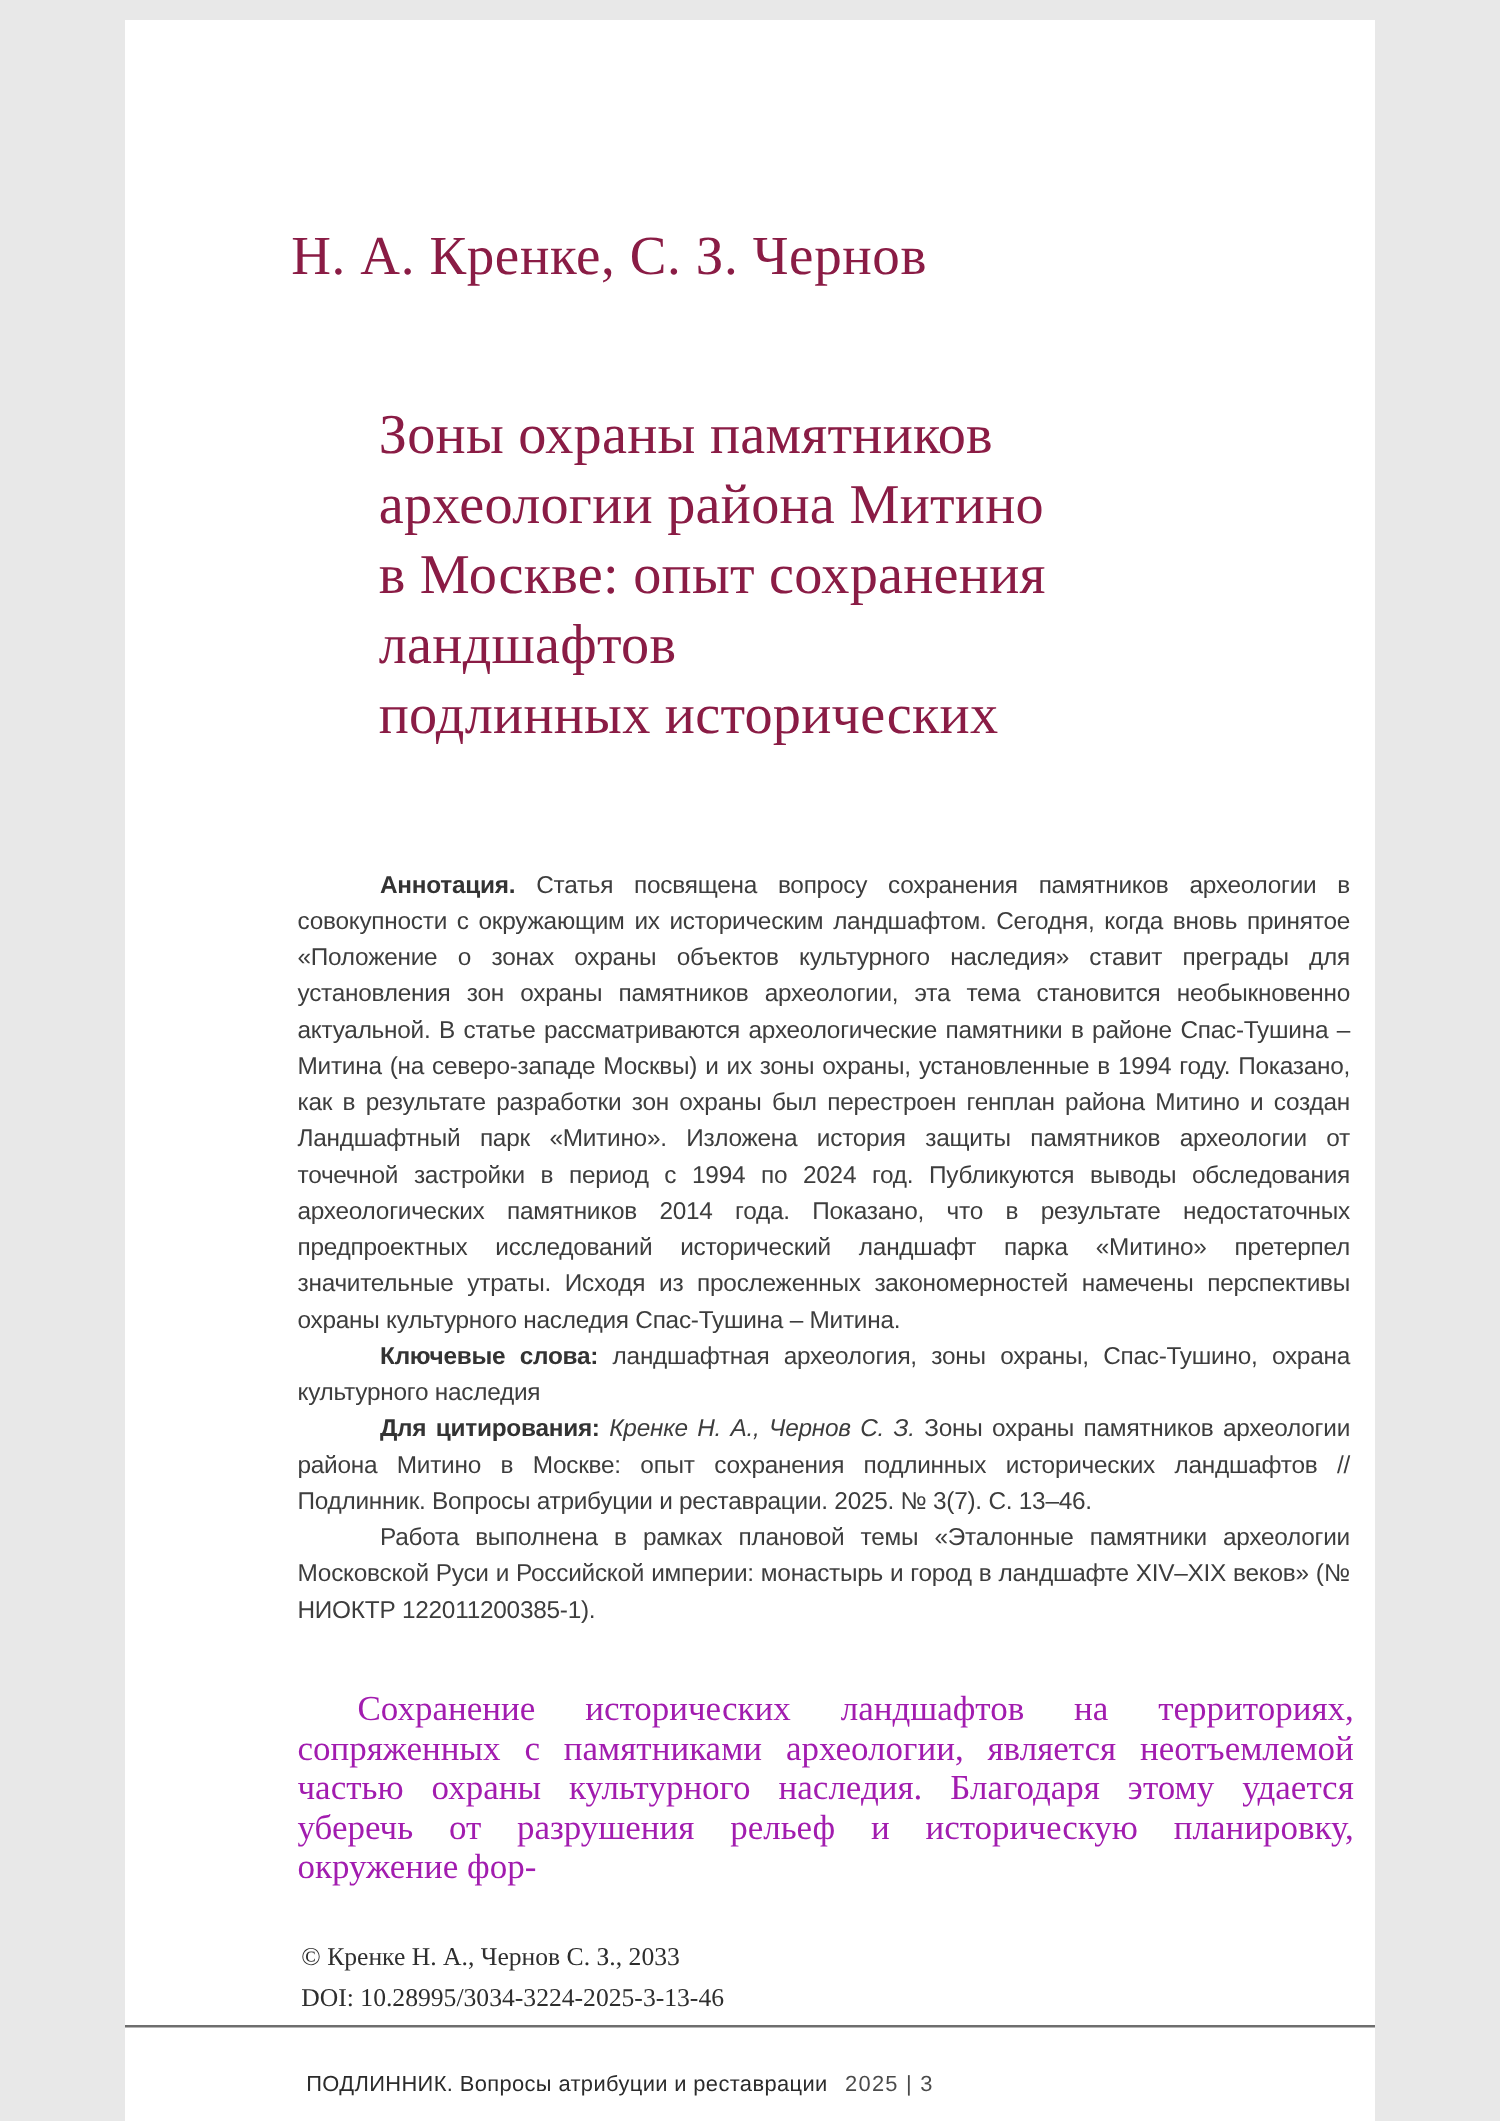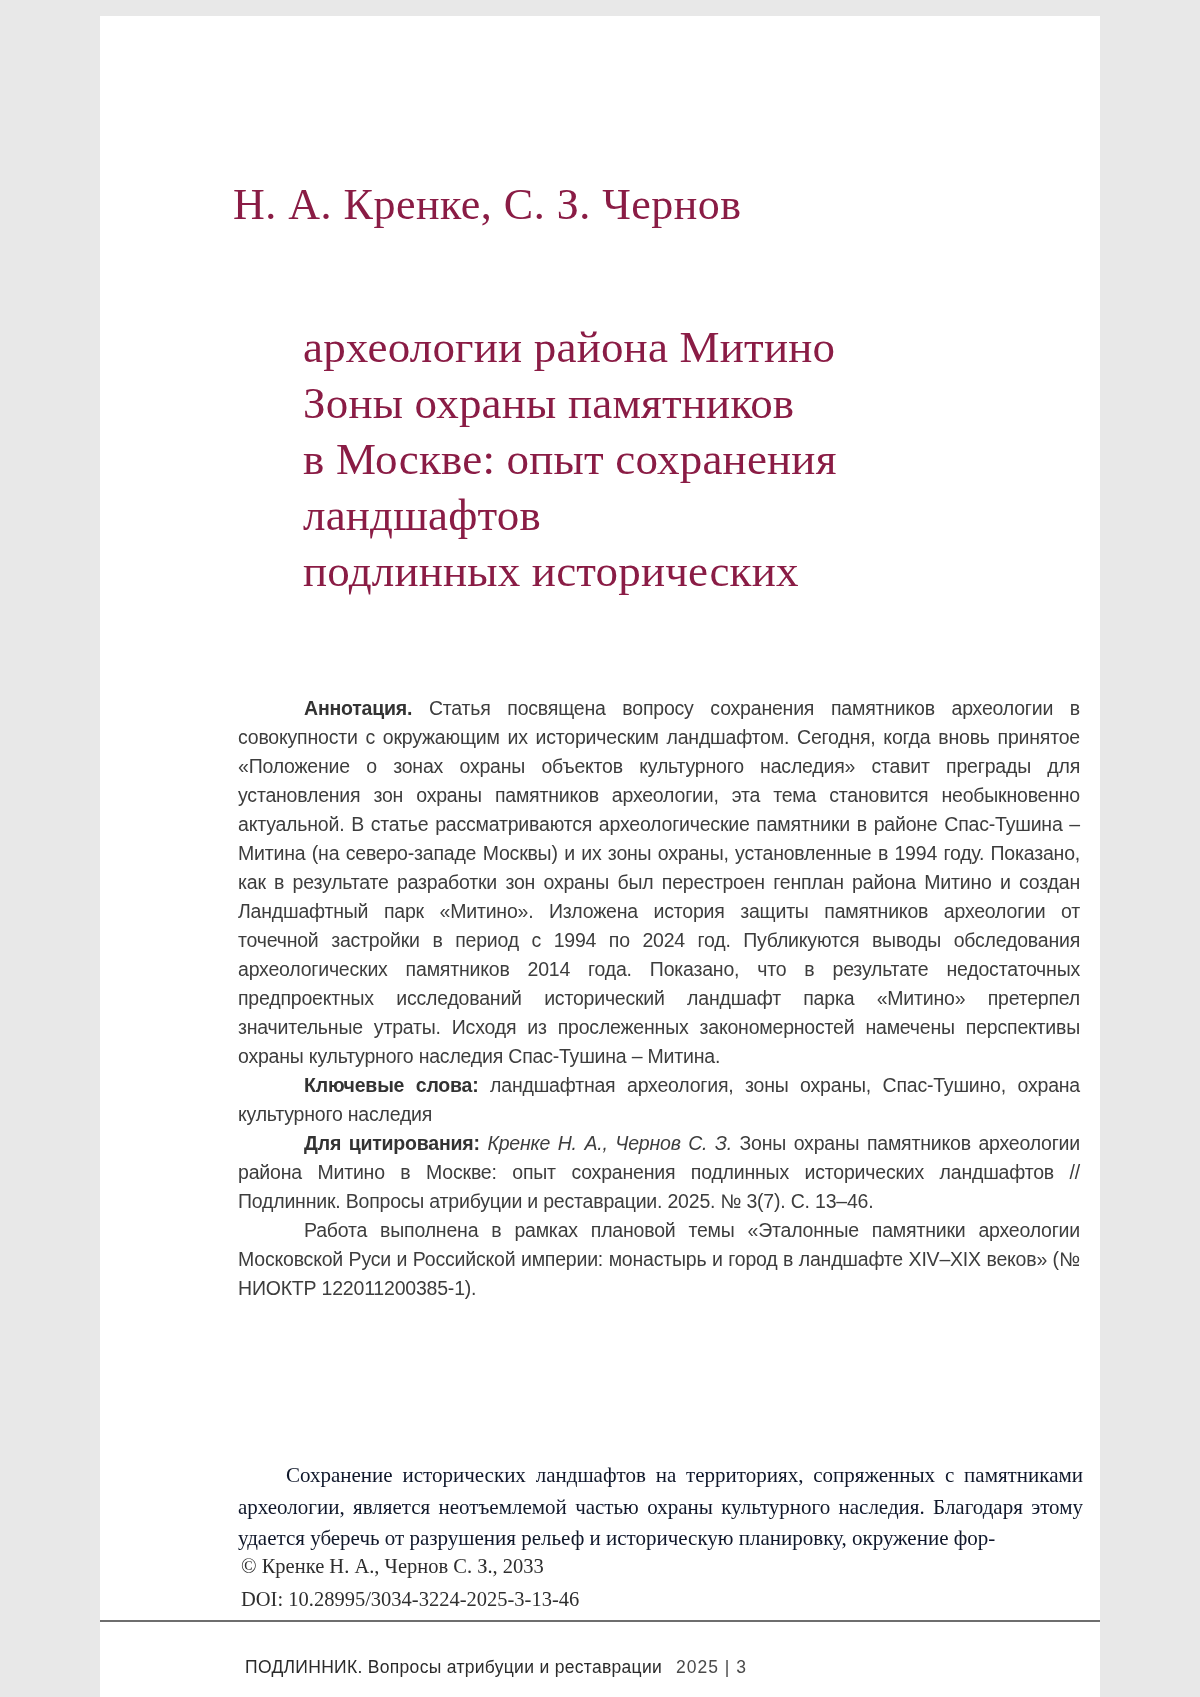--- a/index.html
+++ b/index.html
@@ -60,26 +60,26 @@
     margin: 0;
     text-indent: 66px;
   }
   .meta b { font-weight: bold; color: #333333; }
   .meta i { font-style: italic; }
 
   
   .body-par {
     position: absolute;
     left: 138px;
-    top: 1444px;
+    top: 1336px;
     width: 845px;
     margin: 0;
-    font-size: 21px;
+    font-size: 28px;
     line-height: 31.5px;
-    color: #0f172a;
+    color: #a21caf;
     text-align: justify;
     text-indent: 48px;
   }
 
   
   .imprint {
     position: absolute;
     left: 141px;
     top: 1534px;
     font-size: 20.5px;
@@ -146,22 +146,22 @@
   }
 </style>
 </head>
 <body>
 
 <div class="page">
 
   <div class="authors">Н. А. Кренке, С. З. Чернов</div>
 
   <h1 class="title">
+    <span class="tl">Зоны охраны памятников</span>
     <span class="tl">археологии района Митино</span>
-    <span class="tl">Зоны охраны памятников</span>
     <span class="tl">в Москве: опыт сохранения</span>
     <span class="tl">ландшафтов</span>
     <span class="tl">подлинных исторических</span>
   </h1>
 
   <div class="meta">
     <p><b>Аннотация.</b> <span>Статья посвящена вопросу сохранения памятников археологии в совокупности с окружающим их историческим ландшафтом. Сегодня, когда вновь принятое «Положение о зонах охраны объектов культурного наследия» ставит преграды для установления зон охраны памятников археологии, эта тема становится необыкновенно актуальной. В статье рассматриваются археологические памятники в районе Спас-Тушина – Митина (на северо-западе Москвы) и их зоны охраны, установленные в 1994 году. Показано, как в результате разработки зон охраны был перестроен генплан района Митино и создан Ландшафтный парк «Митино». Изложена история защиты памятников археологии от точечной застройки в период с 1994 по 2024 год. Публикуются выводы обследования археологических памятников 2014 года. Показано, что в результате недостаточных предпроектных исследований исторический ландшафт парка «Митино» претерпел значительные утраты. Исходя из прослеженных закономерностей намечены перспективы охраны культурного наследия Спас-Тушина – Митина.</span></p>
     <p><b>Ключевые слова:</b> <span>ландшафтная археология, зоны охраны, Спас-Тушино, охрана культурного наследия</span></p>
     <p><b>Для цитирования:</b> <i>Кренке Н. А., Чернов С. З.</i> <span>Зоны охраны памятников археологии района Митино в Москве: опыт сохранения подлинных исторических ландшафтов // Подлинник. Вопросы атрибуции и реставрации. 2025. № 3(7). С. 13–46.</span></p>
     <p><span>Работа выполнена в рамках плановой темы «Эталонные памятники археологии Московской Руси и Российской империи: монастырь и город в ландшафте XIV–XIX веков» (№ НИОКТР 122011200385-1).</span></p>

